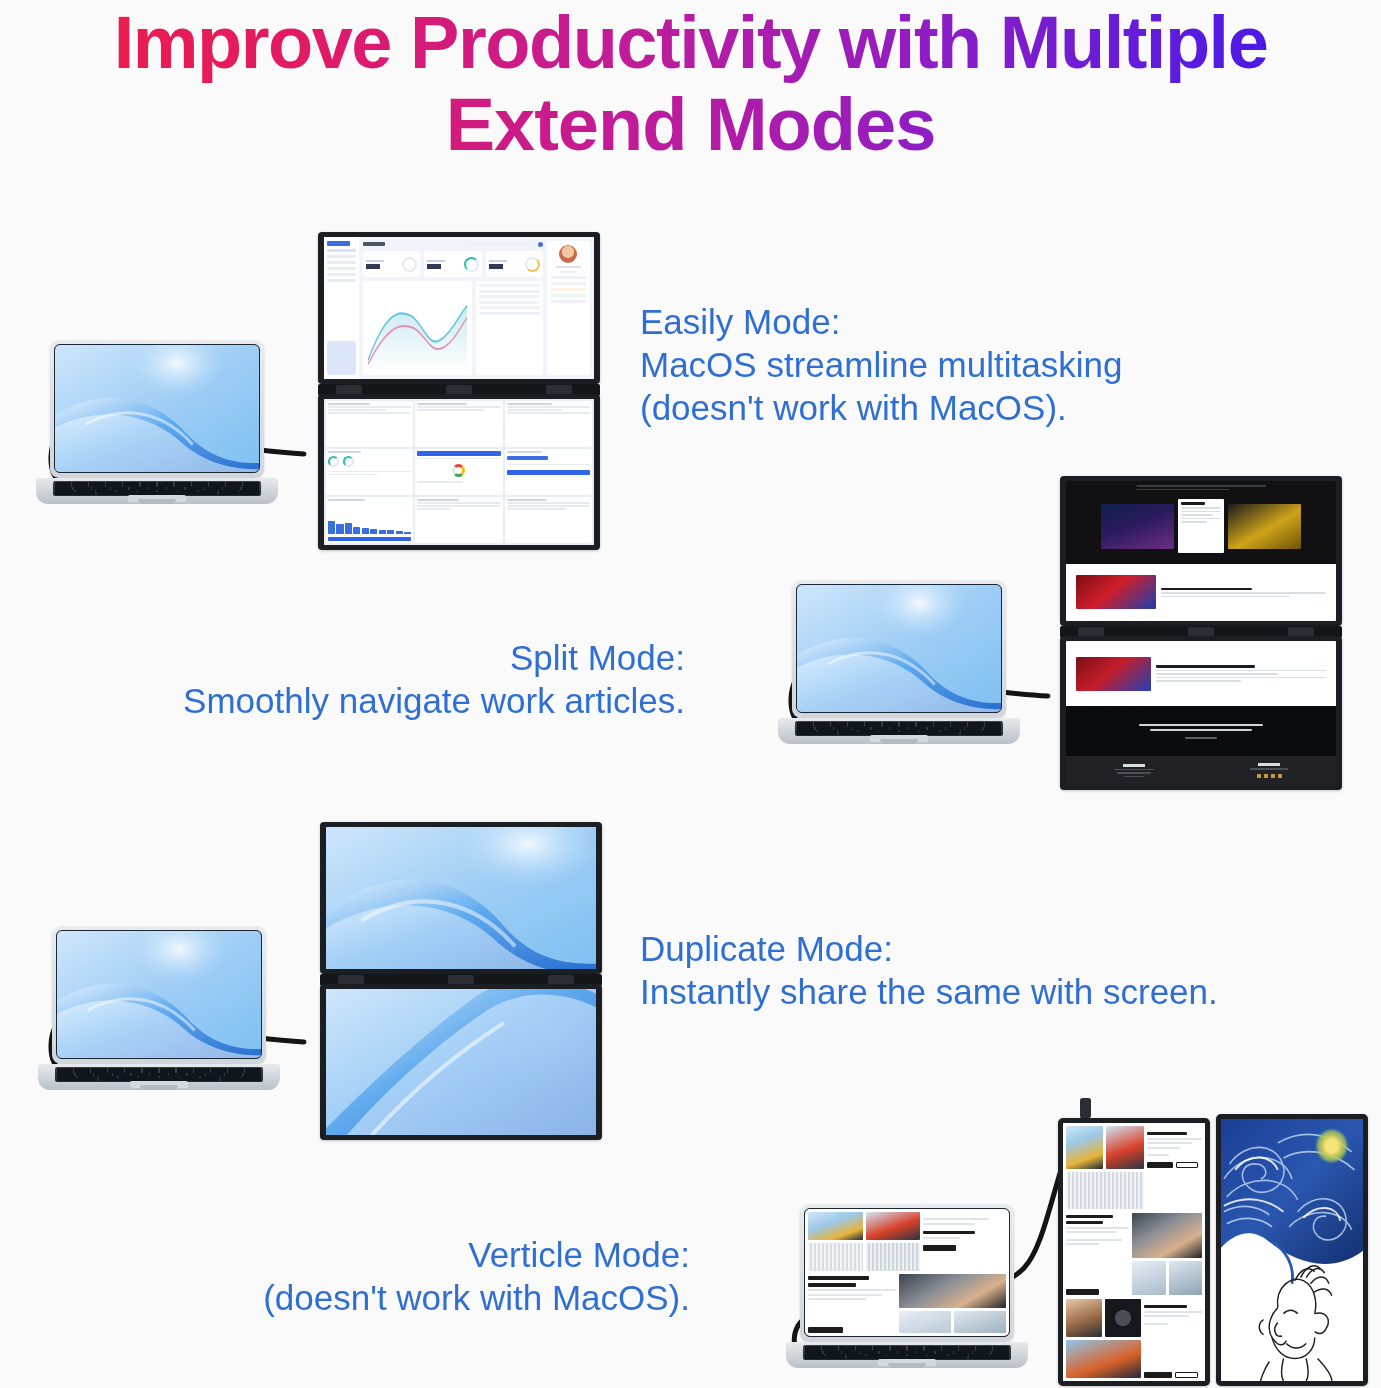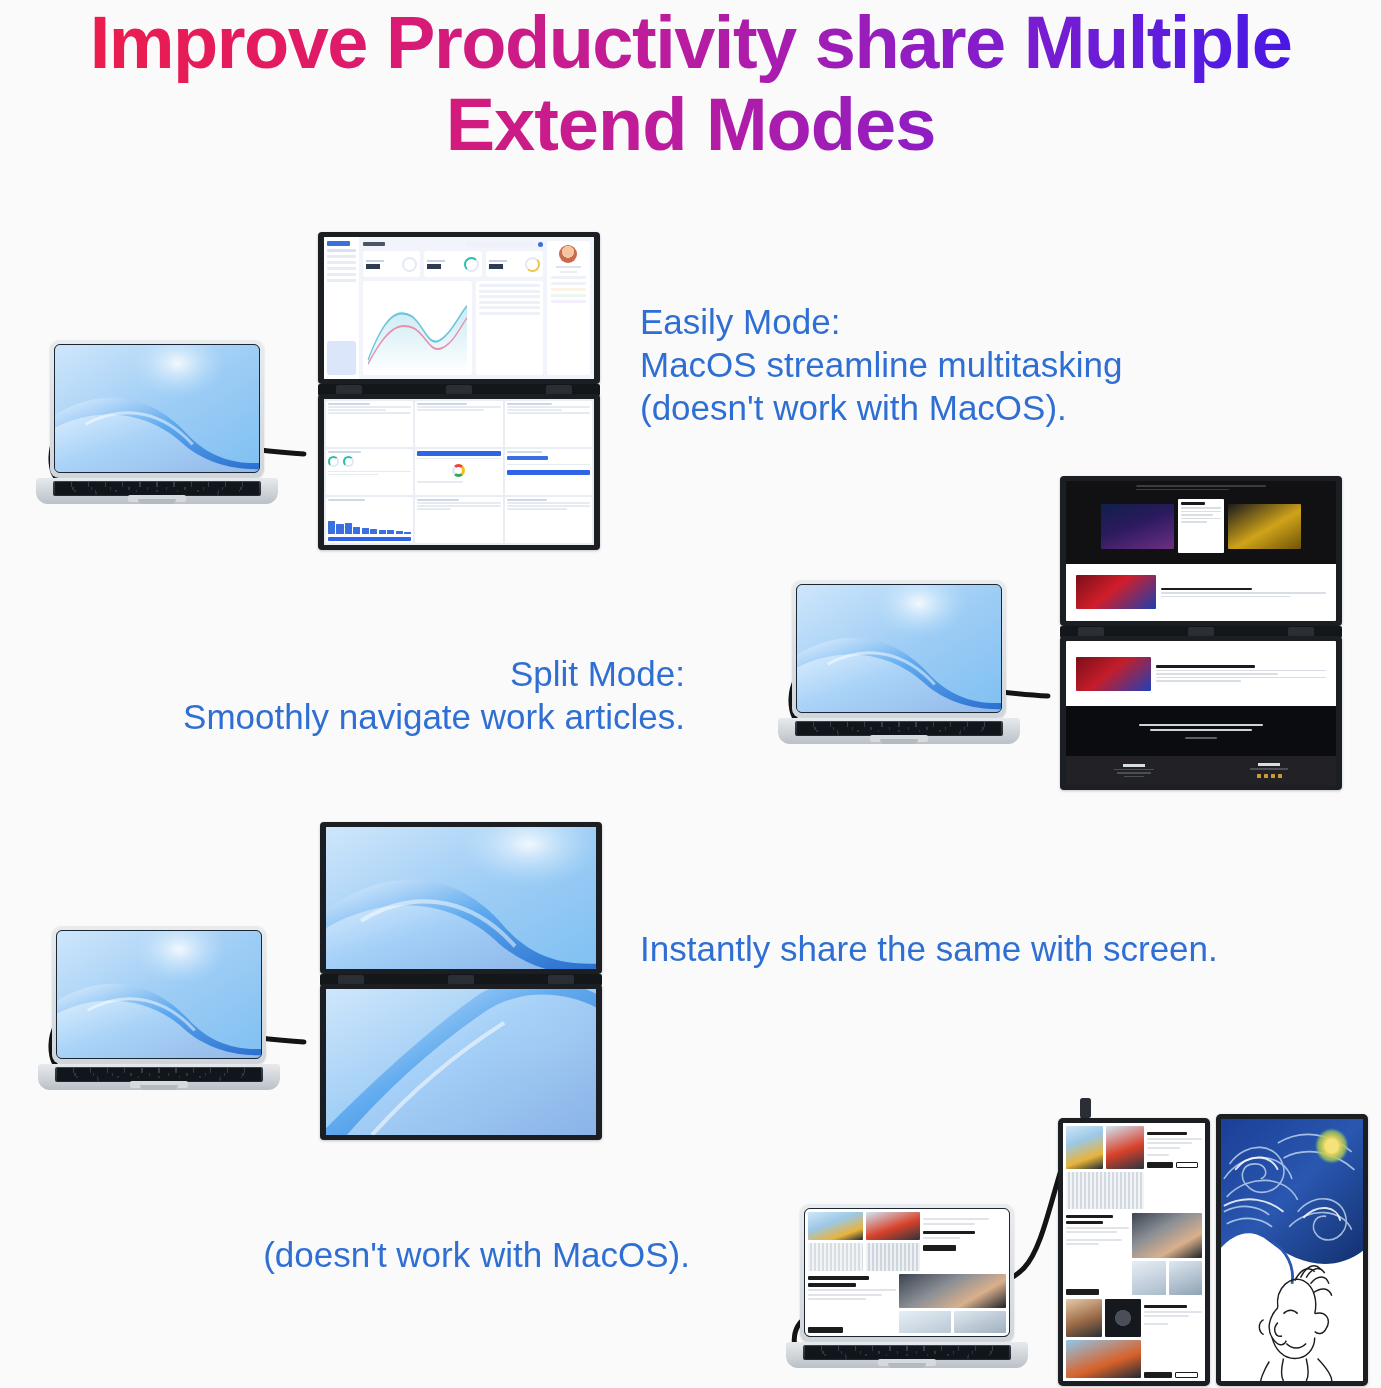--- a/index.html
+++ b/index.html
@@ -19,21 +19,21 @@
     -webkit-background-clip: text; background-clip: text;
     -webkit-text-fill-color: transparent; color: transparent;
     white-space: nowrap;
   }
   .title-line.l2 { letter-spacing: -1px; }
 
   
   .caption { position: absolute; color: #2f6fd4; font-size: 35px; line-height: 43px; font-weight: 400; }
   .caption .mode { display: block; }
   .cap-extend    { left: 640px; top: 300px;  text-align: left; }
-  .cap-split     { left: 100px; top: 636px;  width: 585px; text-align: right; margin-top: 16px; }
+  .cap-split     { left: 100px; top: 636px;  width: 585px; text-align: right; }
   .cap-duplicate { left: 640px; top: 927px;  text-align: left; }
   .cap-vertical  { left: 0px;   top: 1233px; width: 690px; text-align: right; }
 
   
   .scene { position: absolute; }
 
   
   .laptop { position: absolute; }
   .lt-lid {
     position: absolute; left: 0; top: 0; width: 100%; height: 100%;
@@ -147,40 +147,42 @@
   .sh-btn { height:6px; width:40%; background:#1c1c1c; border-radius:1px; }
 
   .starry { position:absolute; inset:0; background:#fff; }
 </style>
 </head>
 <body>
 
 <div class="page">
 
   <div class="title-block">
-    <div class="title-line l1">Improve Productivity share Multiple</div>
+    <div class="title-line l1">Improve Productivity with Multiple</div>
     <div class="title-line l2">Extend Modes</div>
   </div>
 
   <div class="caption cap-extend">
     <span class="mode">Easily Mode:</span>
     <span class="mode">MacOS streamline multitasking</span>
     <span class="mode">(doesn't work with MacOS).</span>
   </div>
 
   <div class="caption cap-split">
     <span class="mode">Split Mode:</span>
     <span class="mode">Smoothly navigate work articles.</span>
   </div>
 
   <div class="caption cap-duplicate">
+    <span class="mode">Duplicate Mode:</span>
     <span class="mode">Instantly share the same with screen.</span>
   </div>
 
   <div class="caption cap-vertical">
+    <span class="mode">Verticle Mode:</span>
     <span class="mode">(doesn't work with MacOS).</span>
   </div>
 
   <div class="scene" style="left:42px; top:232px; width:560px; height:320px;">
 
     <svg class="cable" style="left:0; top:100px; width:300px; height:160px;">
       <path d="M22 150 C 4 150, 4 100, 26 96 C 60 90, 180 118, 262 122" fill="none" stroke="#141414" stroke-width="5" stroke-linecap="round"></path>
       <rect x="18" y="90" width="22" height="9" rx="2.5" fill="#8d949c" transform="rotate(-8 29 94)"></rect>
     </svg>
 

